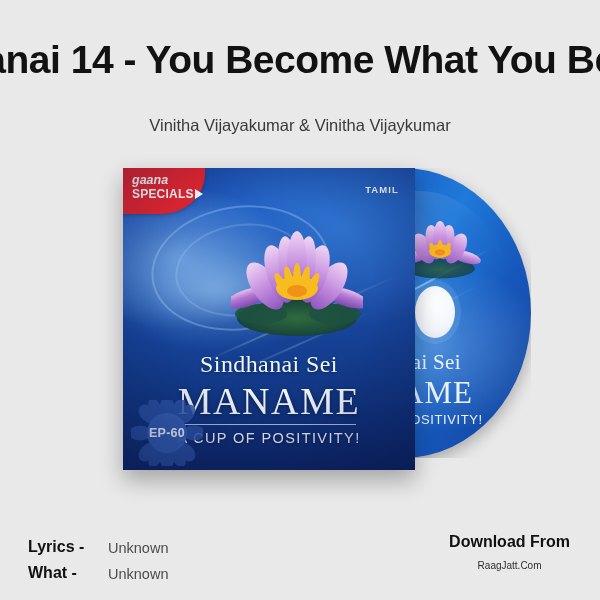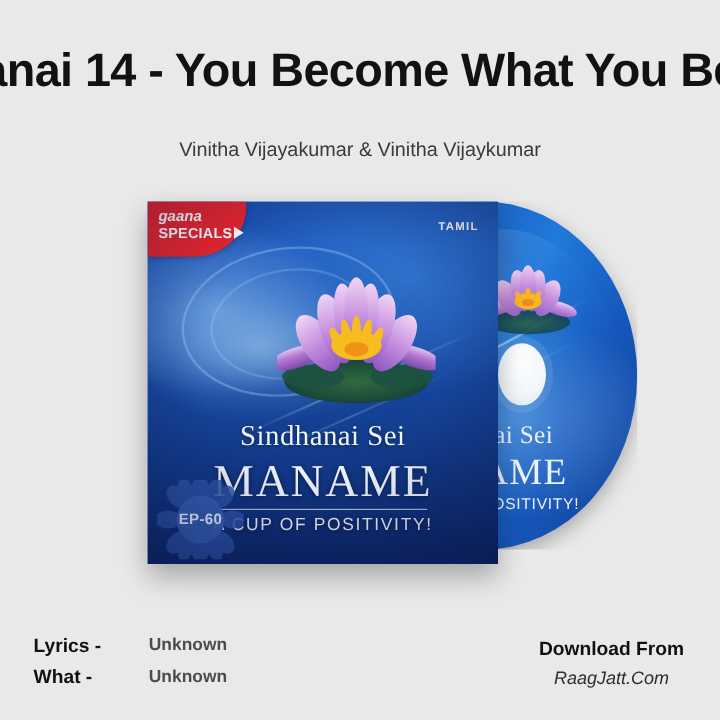--- a/index.html
+++ b/index.html
@@ -323,53 +323,52 @@
     width: 600px;
     height: 80px;
   }
   .credits {
     position: absolute;
     left: 28px;
     top: 10px;
   }
   .credit-row {
     display: flex;
-    align-items: flex-start;
+    align-items: flex-end;
     height: 26px;
   }
   .credit-key {
     font-size: 16px;
     font-weight: 700;
     color: #111111;
     min-width: 74px;
   }
   .credit-val {
     font-size: 14.5px;
-    font-weight: 700;
+    font-weight: 400;
     color: #4c4c4c;
-    margin-left: 22px;
+    margin-left: 6px;
   }
   .download {
     position: absolute;
     right: 30px;
     top: 10px;
     text-align: center;
   }
   .dl-title {
     font-size: 16px;
     font-weight: 700;
     color: #111111;
     line-height: 24px;
   }
   .dl-site {
-    font-size: 15px;
+    font-size: 10px;
     font-weight: 400;
     color: #2e2e2e;
     line-height: 24px;
-    font-style: italic;
   }
 </style>
 </head>
 <body>
 
 <div class="header">
   <div class="song-title">anai 14 - You Become What You Be</div>
   <div class="song-artists">Vinitha Vijayakumar &amp;  Vinitha Vijaykumar</div>
 </div>
 

